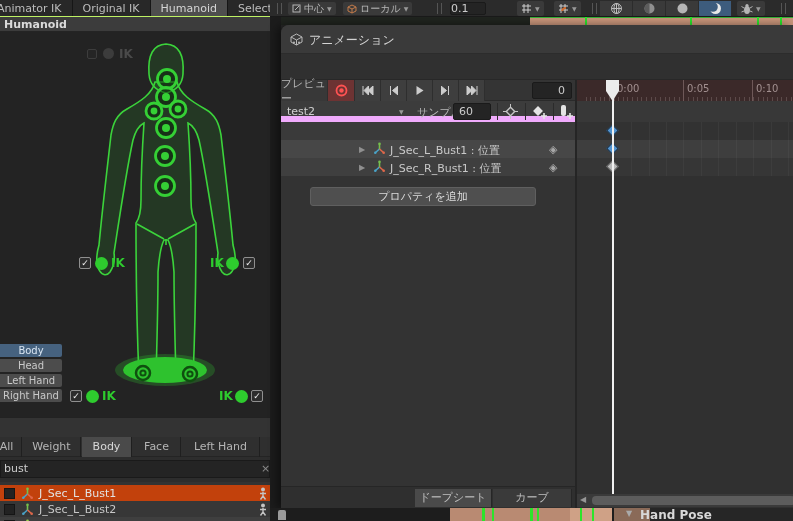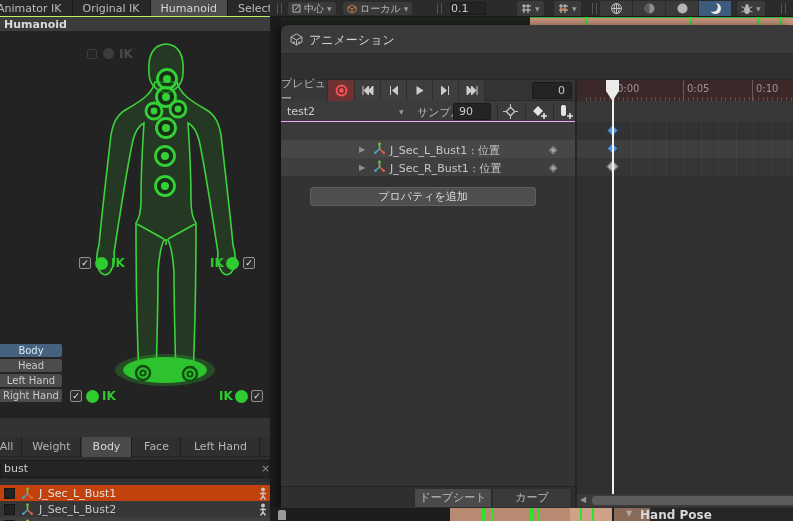--- a/index.html
+++ b/index.html
@@ -352,27 +352,27 @@
           </svg>
         </div>
       <div class="tpbtn" style="left:178px;width:26px">
           <svg width="12" height="9">
             <path d="M1 0 L6 4.5 L1 9 Z M5.5 0 L10 4.5 L5.5 9 Z M11 0 V9" fill="#ccc" stroke="#ccc"></path>
           </svg>
         </div>
       <div class="field" style="left:251px;top:2px;width:40px;height:17px;text-align:right;padding-right:6px">0</div>
     </div>
 
-    <div class="abs" style="left:0;top:76px;width:294px;height:21px;background:#3c3c3c;border-bottom:1px solid #f0abfc">
+    <div class="abs" style="left:0;top:76px;width:294px;height:21px;background:#3c3c3c;border-bottom:6px solid #f0abfc">
       <div class="abs" style="left:0;top:0;width:130px;height:21px">
         <span class="abs" style="left:6px;top:4px;color:#cfcfcf">test2</span>
         <span class="abs ddg" style="left:118px;top:7px">▼</span>
       </div>
       <span class="abs" style="left:136px;top:4px;color:#b8b8b8">サンプル</span>
-      <div class="field" style="left:172px;top:2px;width:38px;height:17px;padding-left:5px">90</div>
+      <div class="field" style="left:172px;top:2px;width:38px;height:17px;padding-left:5px">60</div>
       <div class="abs" style="left:216px;top:2px;width:1px;height:17px;background:#2b2b2b"></div>
       <div class="abs" style="left:222px;top:3px">
           <svg width="15" height="15">
             <rect x="4.5" y="4.5" width="6" height="6" transform="rotate(45 7.5 7.5)" fill="none" stroke="#c4c4c4" stroke-width="1.4"></rect>
             <path d="M7.5 0 V3 M7.5 12 V15 M0 7.5 H3 M12 7.5 H15" stroke="#c4c4c4"></path>
           </svg>
         </div>
       <div class="abs" style="left:244px;top:2px;width:1px;height:17px;background:#2b2b2b"></div>
       <div class="abs" style="left:250px;top:3px">
           <svg width="17" height="15">

